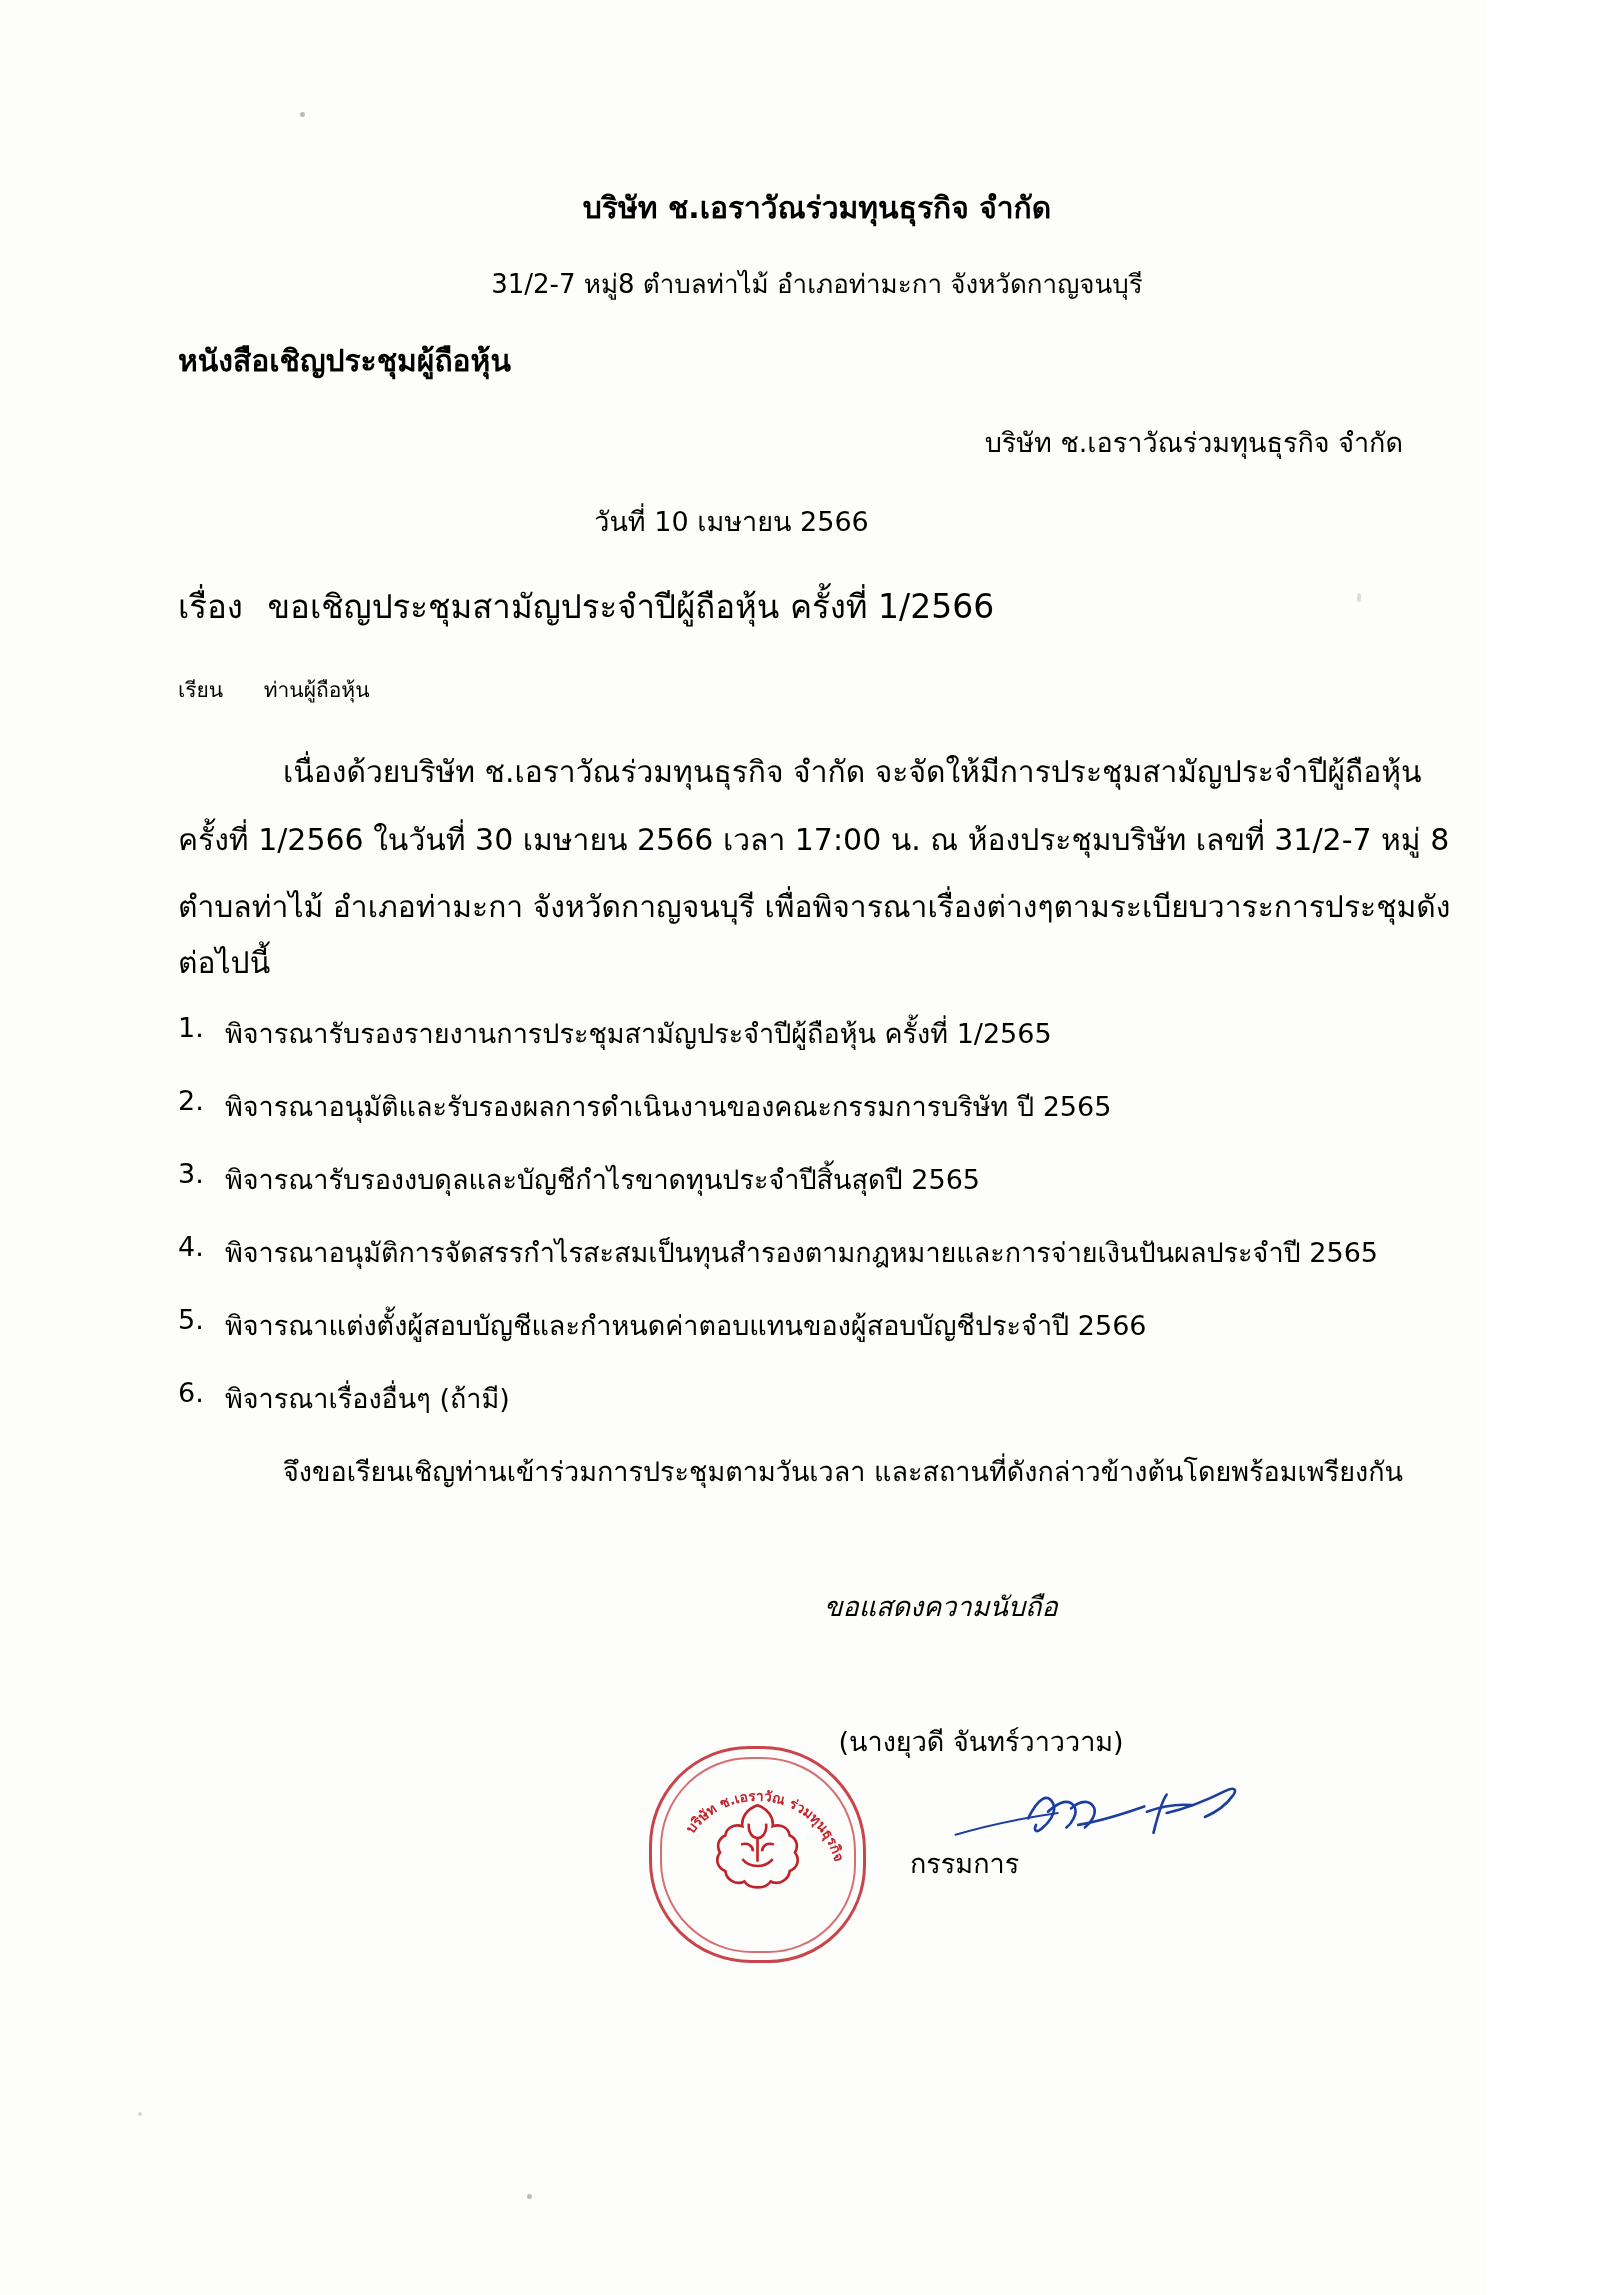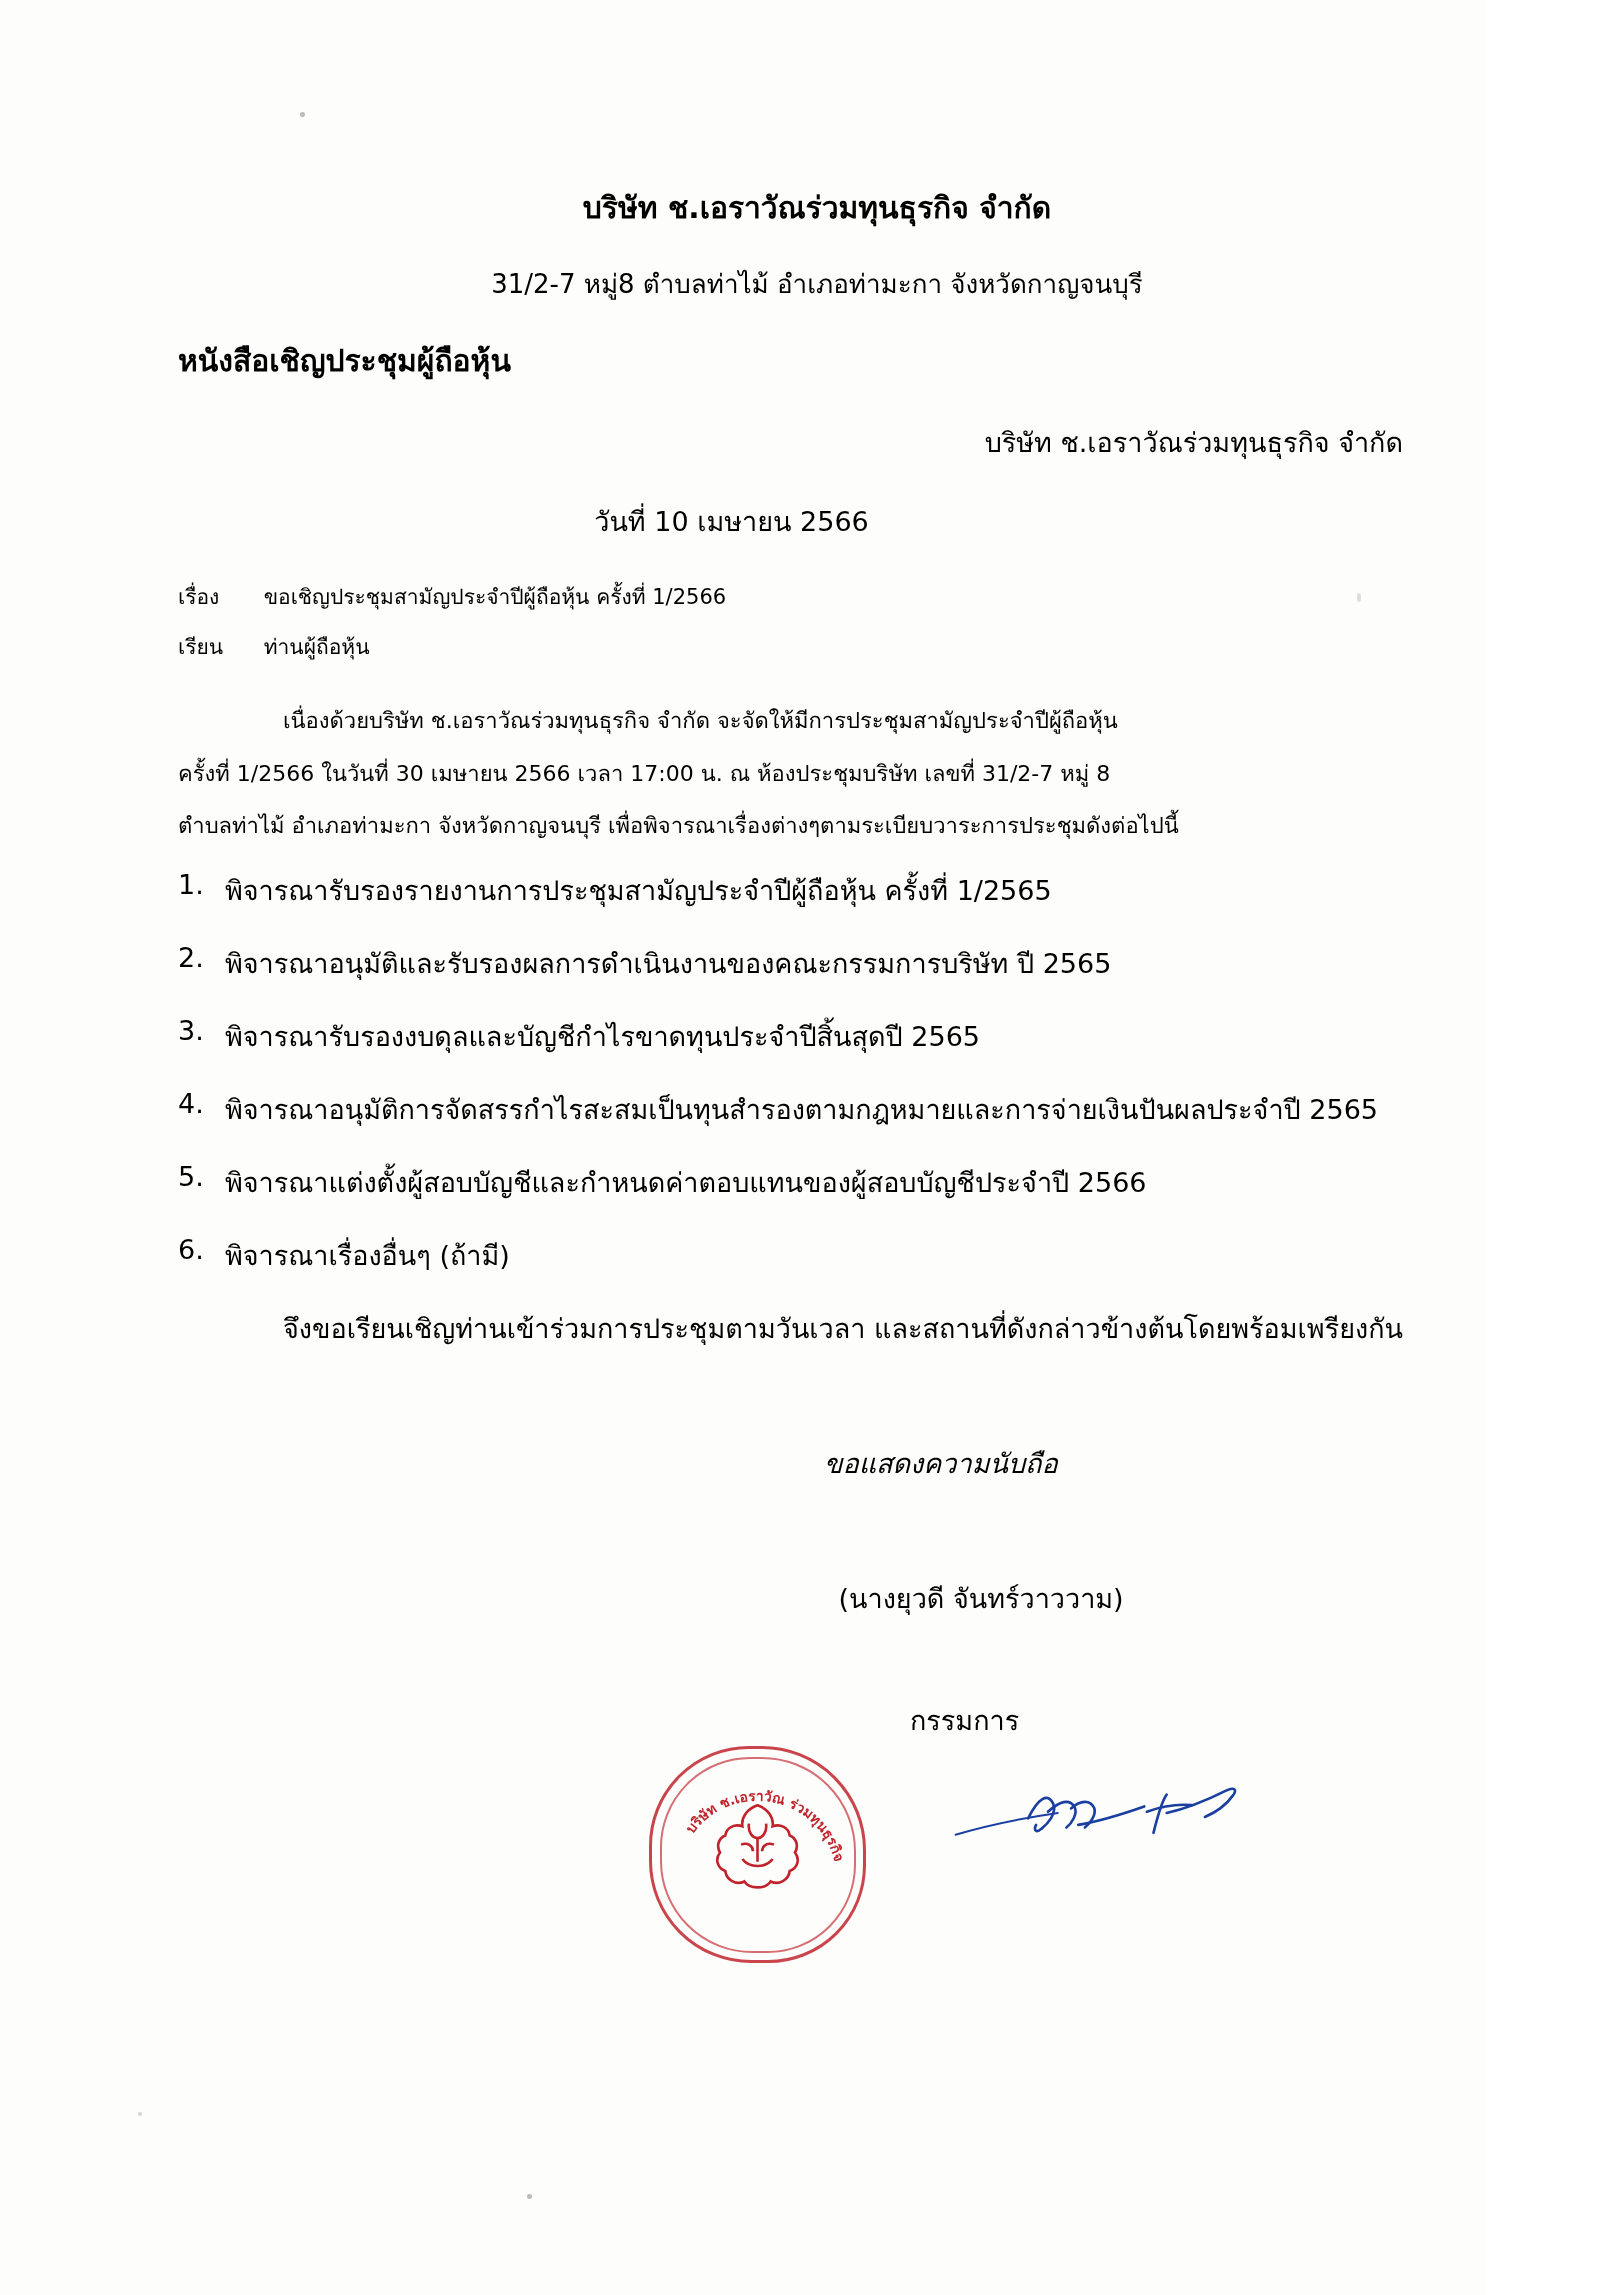--- a/index.html
+++ b/index.html
@@ -60,32 +60,32 @@
     padding-right: 53px;
     margin-bottom: 36px;
   }
   .date-line {
     font-size: 27px;
     text-align: center;
     padding-right: 171px;
     margin-bottom: 37px;
   }
   .subject-row {
-    font-size: 21px;
-    margin-bottom: 17px;
+    font-size: 33px;
+    margin-bottom: 40px;
   }
   .subject-row .lbl { display: inline-block; min-width: 79px; }
   .to-row {
     font-size: 21px;
     margin-bottom: 38px;
   }
   .to-row .lbl { display: inline-block; min-width: 79px; }
 
   .para {
-    font-size: 22px;
+    font-size: 30px;
     line-height: 1.85;
     text-indent: 105px;
     margin-bottom: 12px;
   }
   .para.cont { text-indent: 0; }
 
   .agenda {
     margin-top: 22.4px;
     list-style: none;
     padding: 0;

